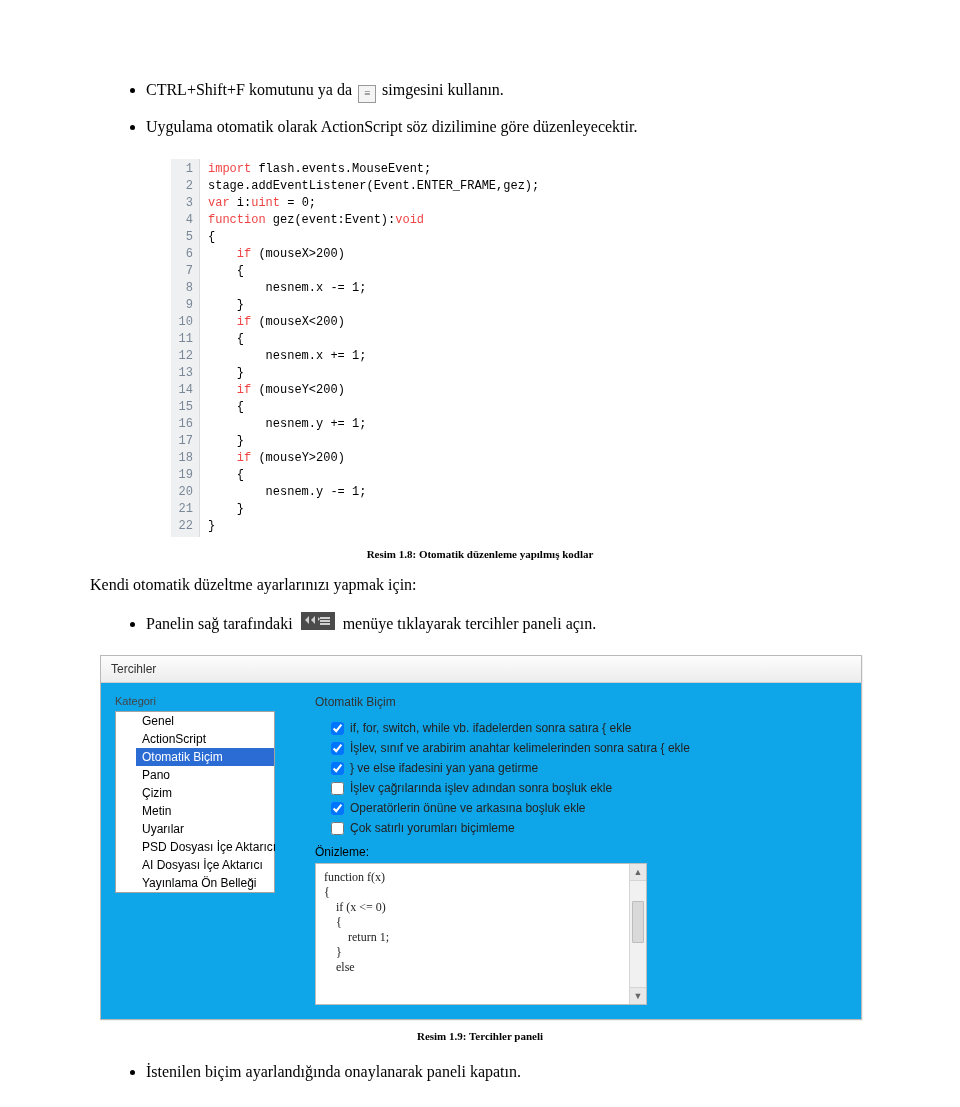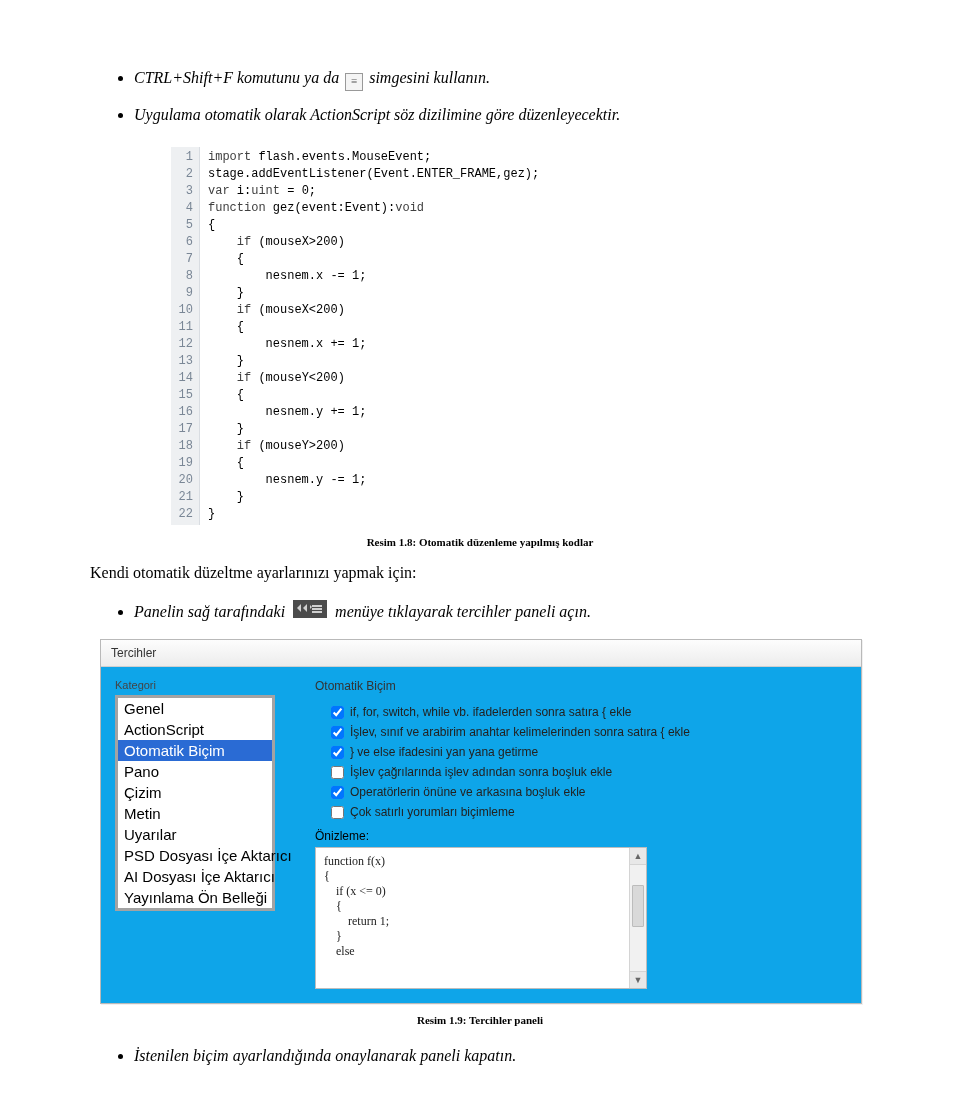--- a/index.html
+++ b/index.html
@@ -7,23 +7,22 @@
     padding: 0;
     font-family: "Times New Roman", serif;
     background: #fff;
     width: 960px;
   }
   .page {
     padding: 60px 90px 40px 90px;
   }
   ul.bullets {
     list-style: disc;
-    margin: 4px;
+    margin: 16px;
     padding-left: 40px;
-    font-style: italic;
   }
   ul.bullets li {
     font-size: 16px;
     line-height: 1.8;
     margin-bottom: 8px;
   }
   .inline-icon {
     display: inline-block;
     width: 16px;
     height: 16px;
@@ -61,21 +60,21 @@
     text-align: right;
     padding: 2px 6px 2px 4px;
     border-right: 1px solid #d9dde2;
     user-select: none;
   }
   .gutter div { min-width: 18px; }
   .code {
     padding: 2px 8px;
     white-space: pre;
   }
-  .kw { color: #404040; }
+  .kw { color: #ef4444; }
   .caption {
     text-align: center;
     font-weight: bold;
     font-size: 11px;
     margin: 10px 0 16px 0;
   }
   .paragraph {
     font-size: 16px;
     margin: 8px 0 16px 0;
   }
@@ -100,23 +99,24 @@
     padding: 12px 14px 14px 14px;
     gap: 40px;
   }
   .prefs-left { width: 160px; }
   .prefs-left .label {
     font-size: 11px;
     color: #444;
     margin-bottom: 4px;
   }
   .cat-list {
-    border: 3px solid #a3a3a3;
+    border: 1px solid #a3a3a3;
     background: #fff;
-    font-size: 15px;
+    font-size: 12px;
+    padding-left: 20px;
   }
   .cat-list div {
     padding: 2px 6px;
     white-space: nowrap;
   }
   .cat-list .sel {
     background: #2a6bd4;
     color: #fff;
   }
   .prefs-right { flex: 1; }

